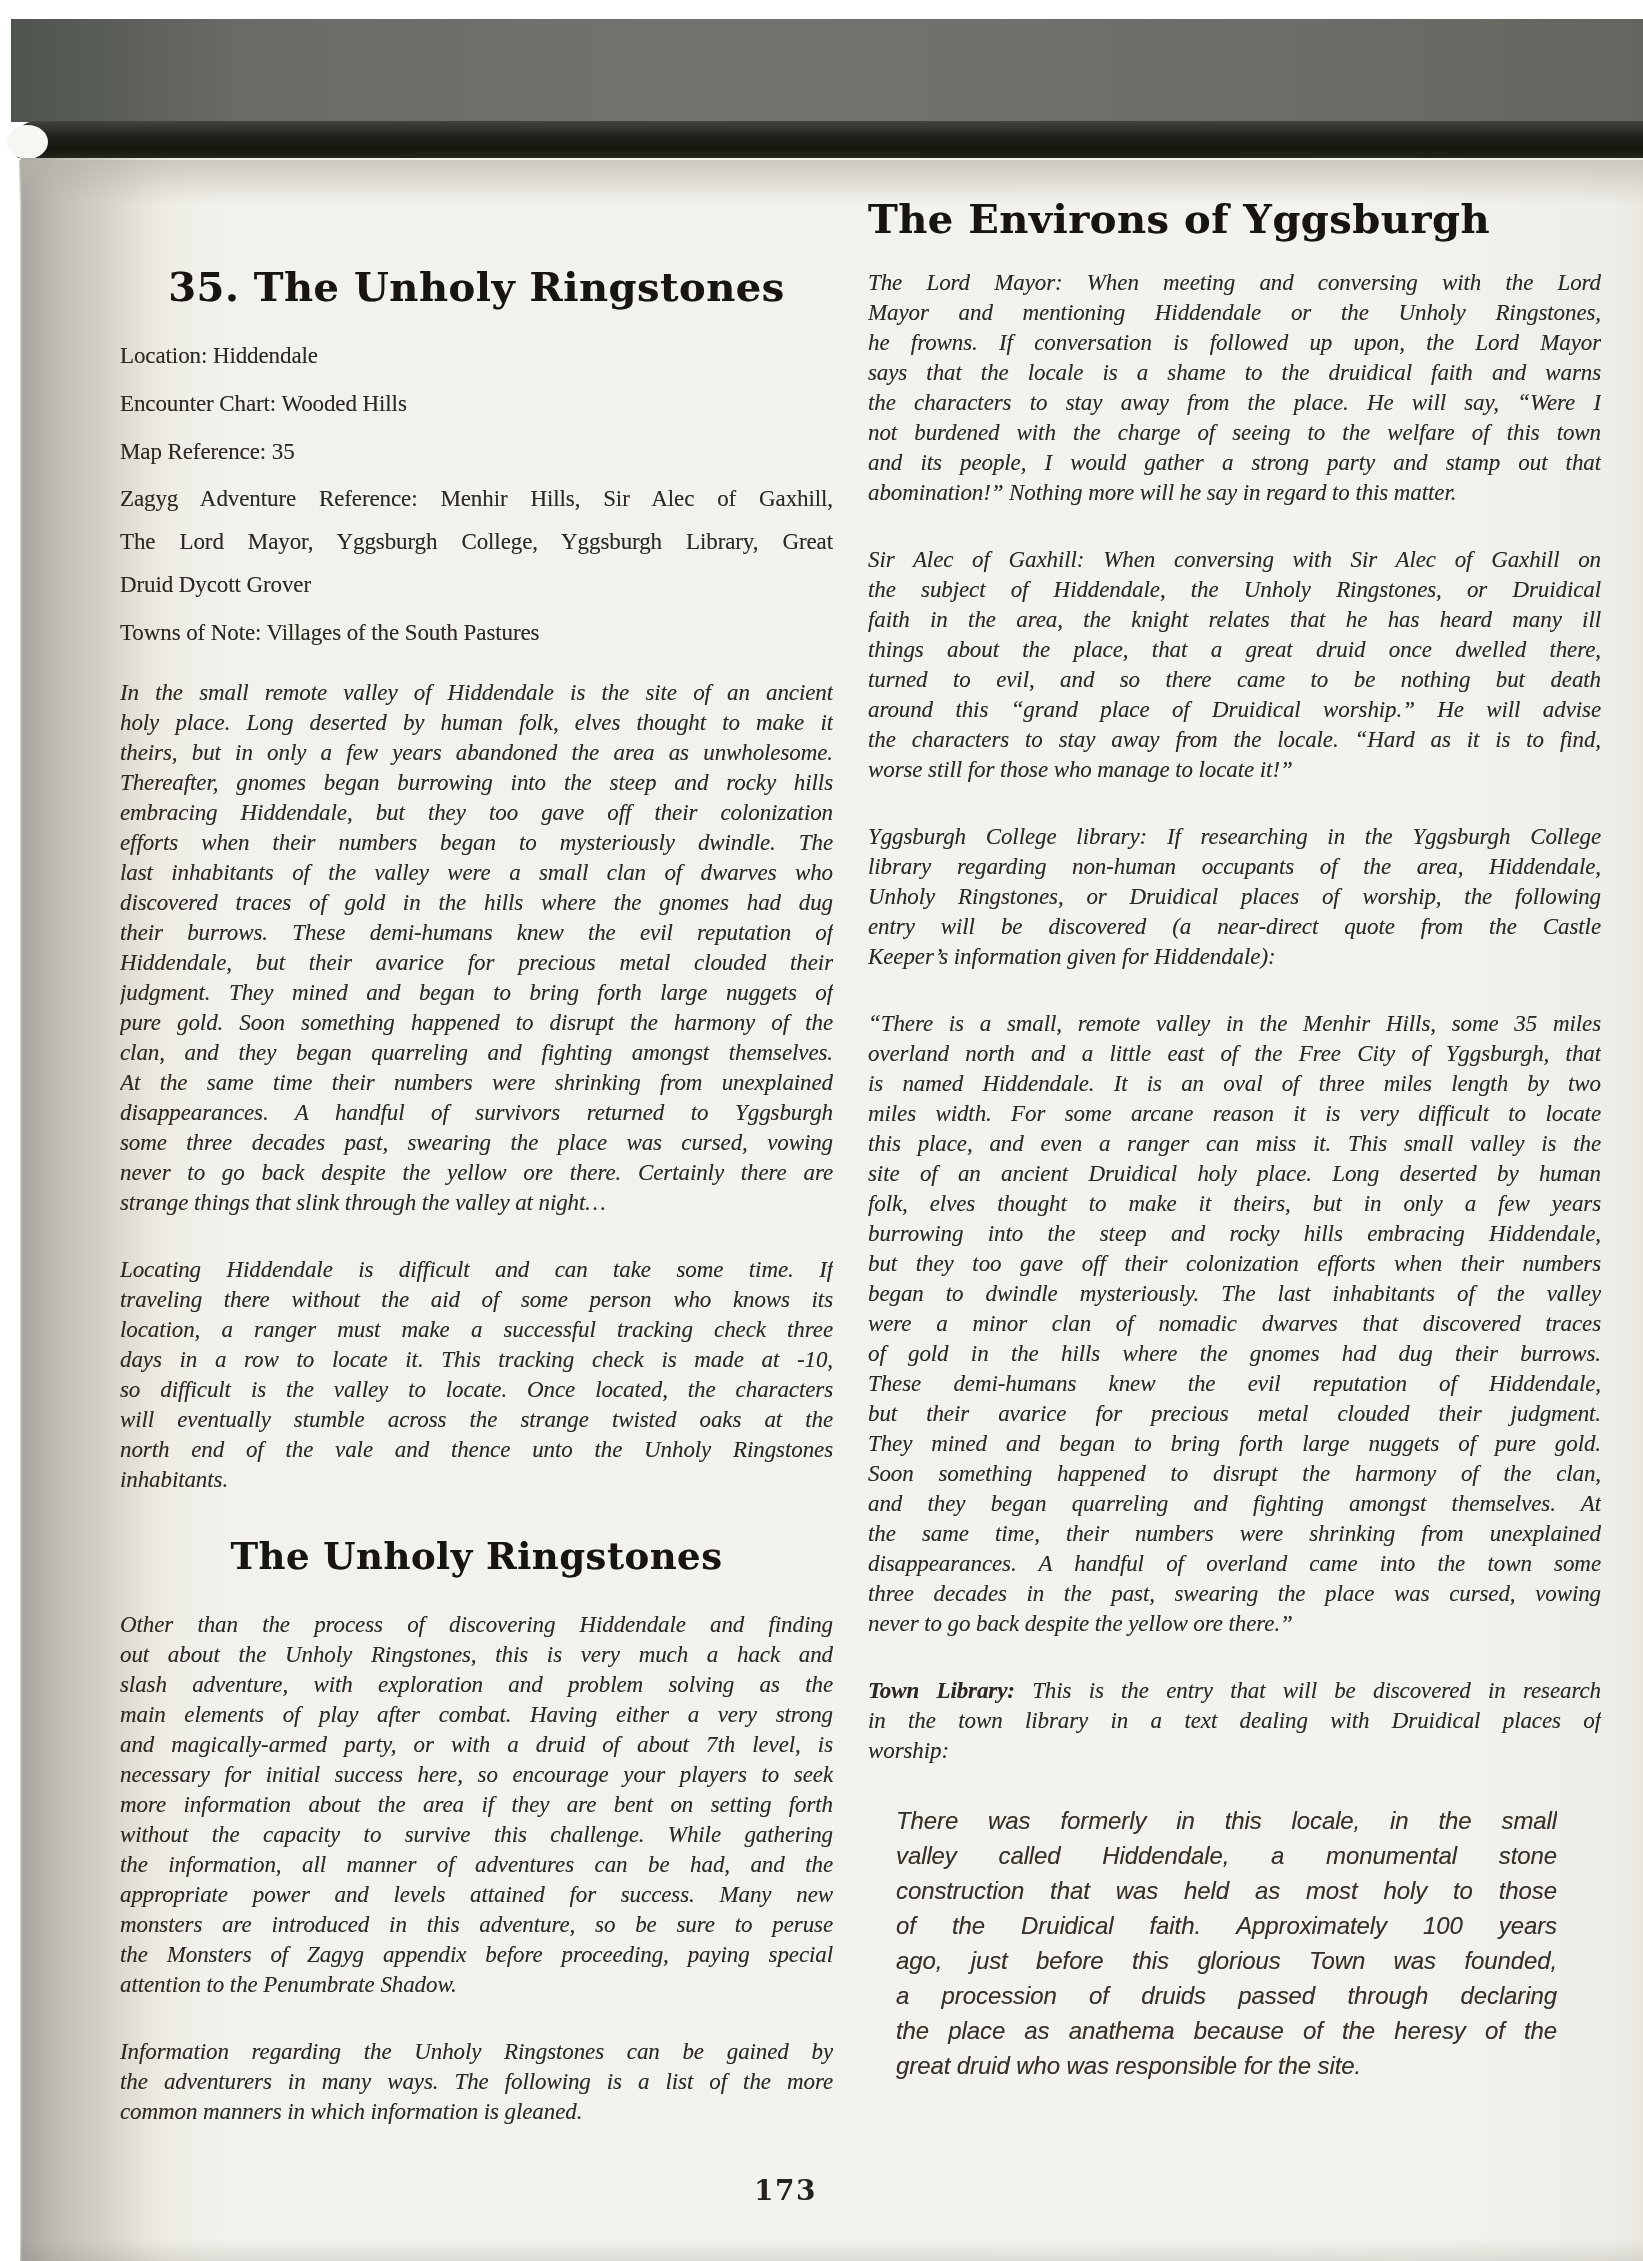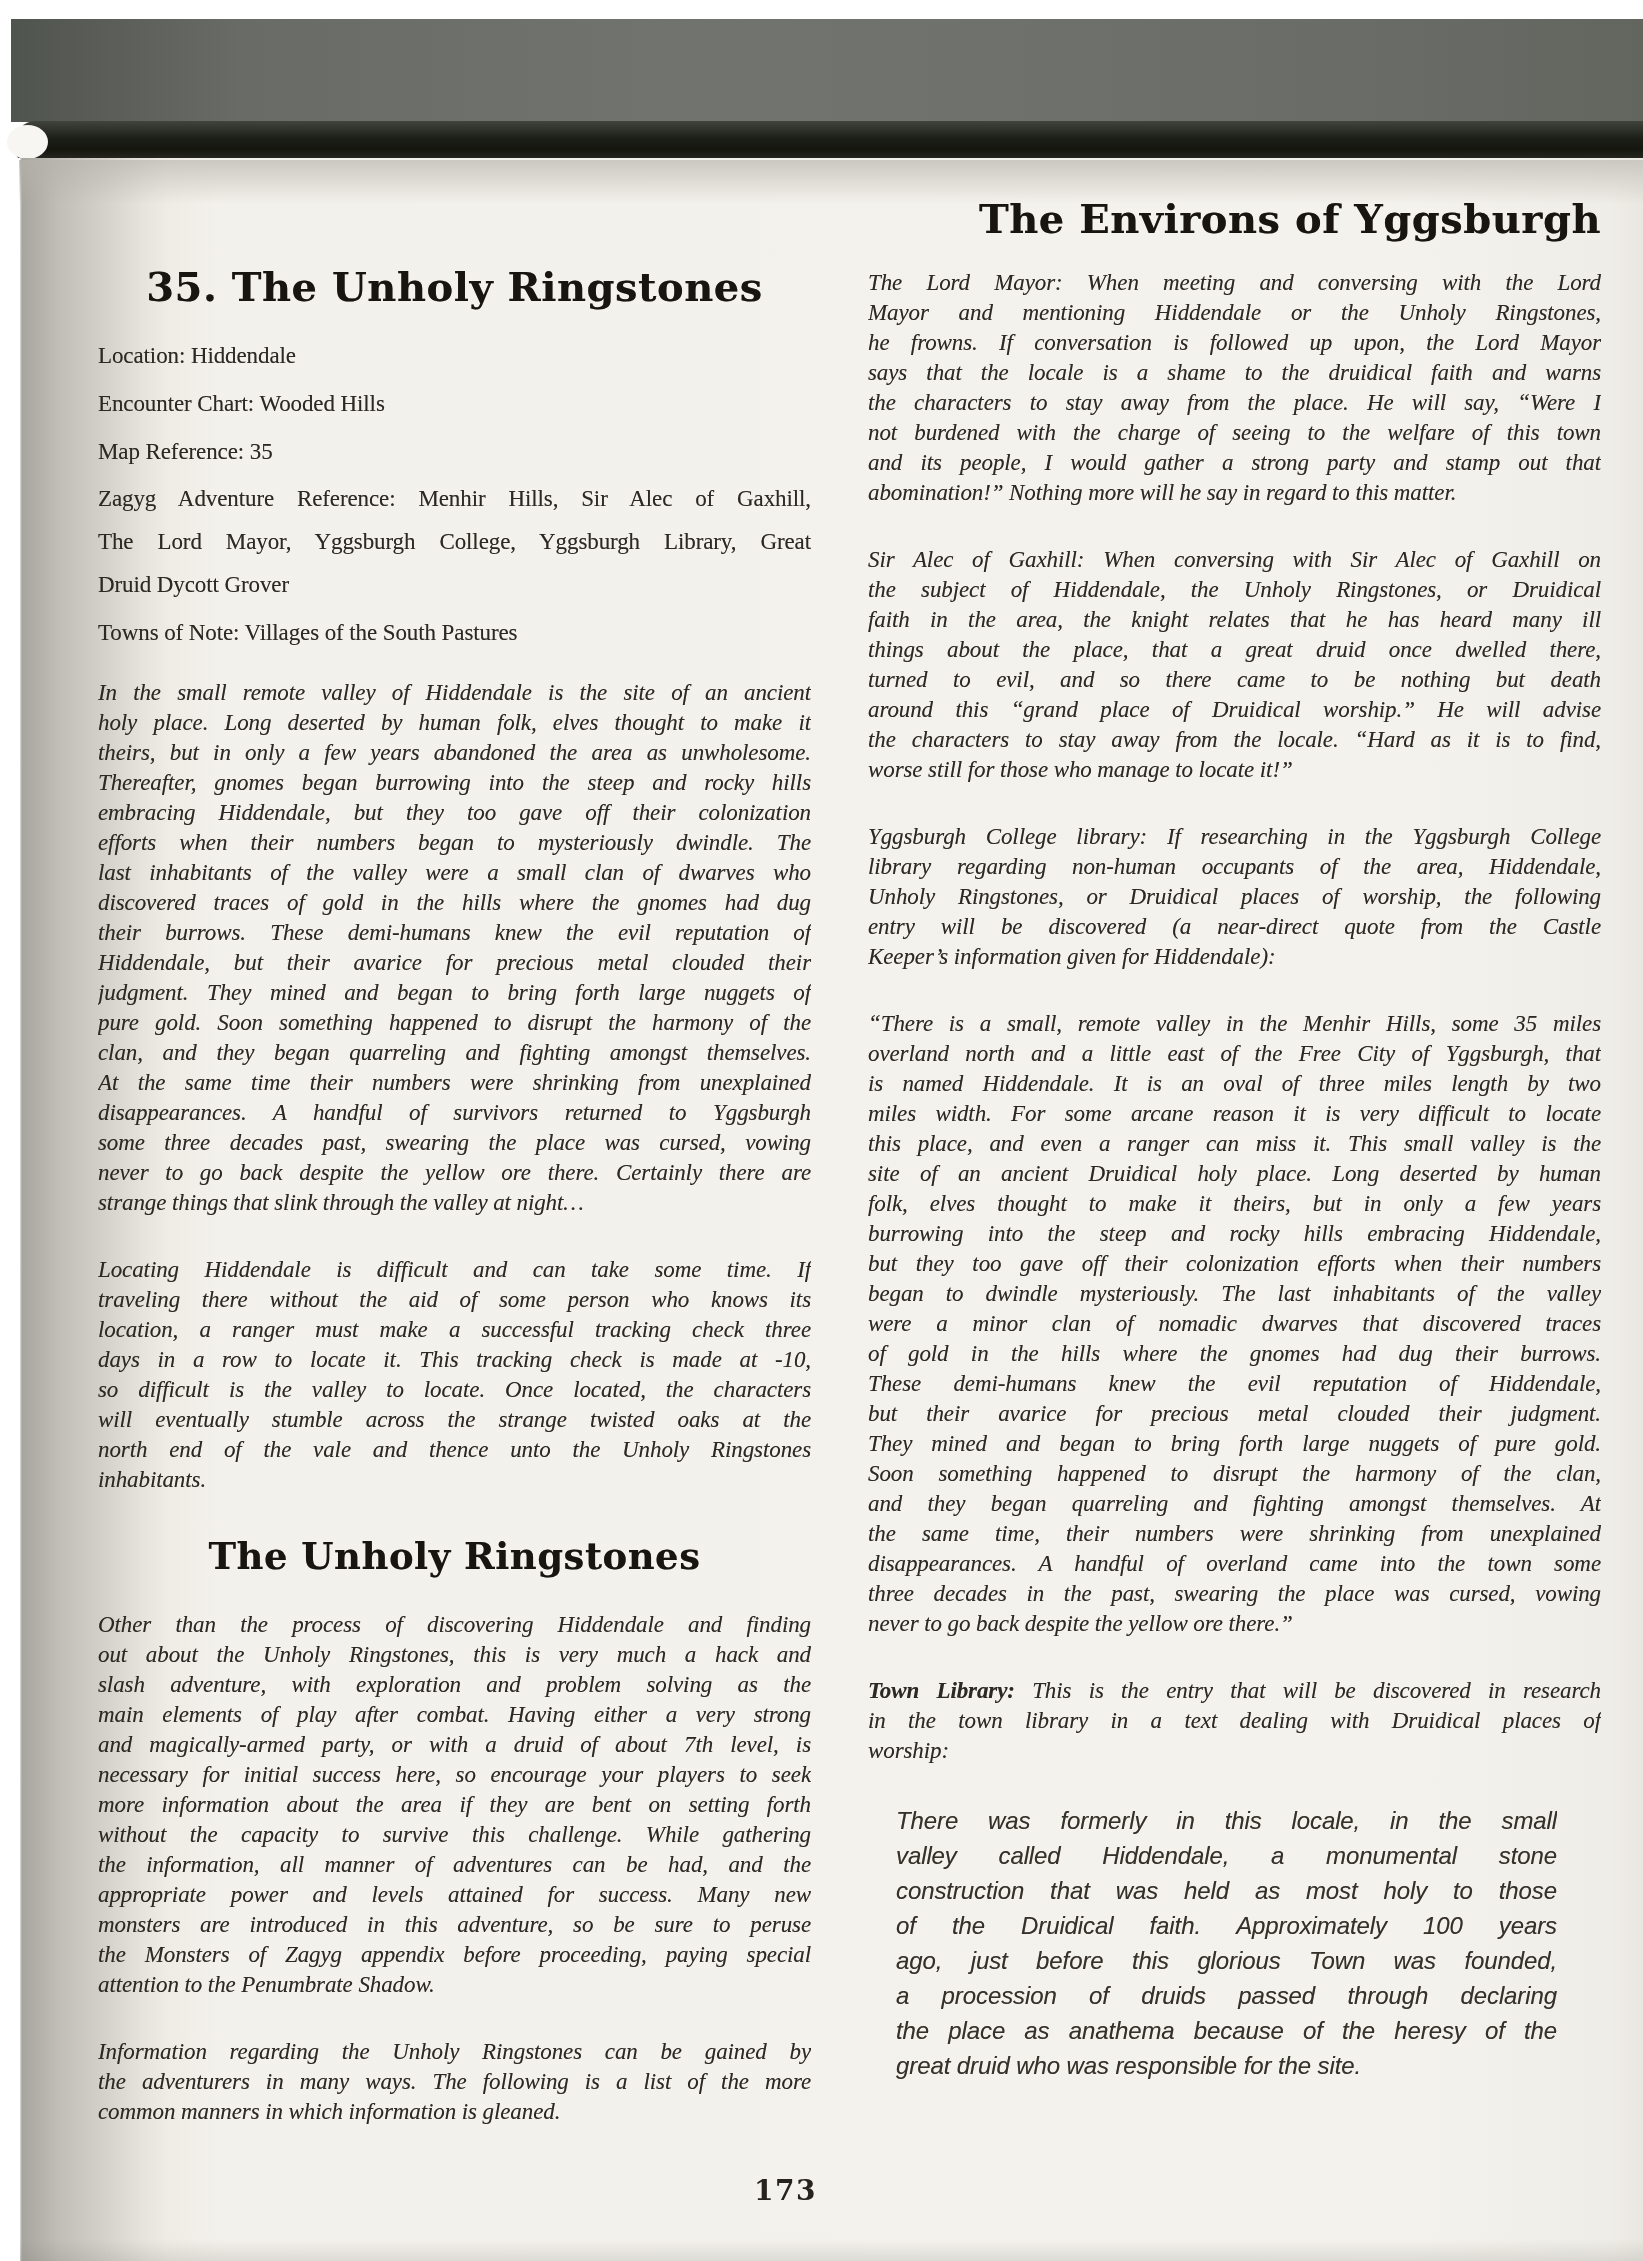--- a/index.html
+++ b/index.html
@@ -48,24 +48,24 @@
     position:absolute; left:20.3px; bottom:0; right:0; height:22px;
     background:linear-gradient(to bottom, rgba(120,118,110,0) 0, rgba(120,118,110,0.18) 100%);
   }
 
   
   .display {
     font-family:"DejaVu Serif", serif;
     font-weight:700; color:#181511; letter-spacing:0.5px;
   }
   .page-heading { font-size:40px; line-height:52px; text-align:center; margin-bottom:21px; }
-  .running-header { font-size:40px; line-height:53px; text-align:right; margin-bottom:23px; }
+  .running-header { font-size:40px; line-height:53px; text-align:left; margin-bottom:23px; }
 
   .col { position:absolute; color:#2c2823; font-size:23px; letter-spacing:-0.1px; }
-  .col.left  { left:98px;  top:261px; width:713px; }
+  .col.left  { left:120px;  top:261px; width:713px; }
   .col.right { left:868px; top:192px; width:733px; }
   .col, .col * { text-shadow:0 0 0.6px rgba(46,42,36,0.38); }
   .display { text-shadow:0 0 0.5px rgba(24,21,17,0.45); }
 
   .block { margin:0; }
   .block .line { text-align:left; text-align-last:auto; overflow:hidden; }
   .block .line.jl { text-align:justify; text-align-last:justify; text-justify:inter-word; }
 
   .block.ref { line-height:43px; margin-bottom:4.8px; }
   .block.ref .line { max-height:43px; }

